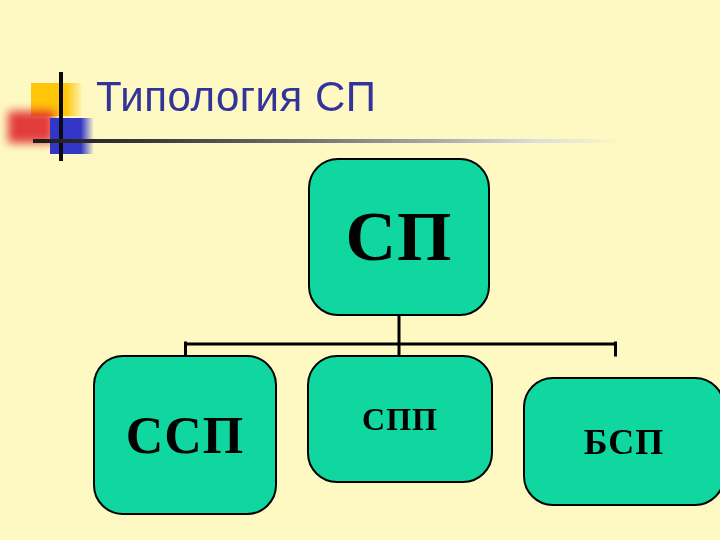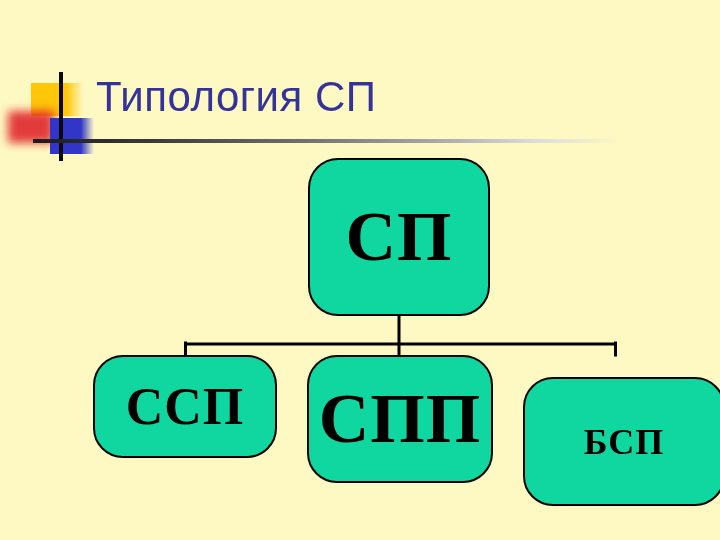--- a/index.html
+++ b/index.html
@@ -61,22 +61,22 @@
     border-radius: 30px;
     display: flex;
     align-items: center;
     justify-content: center;
     font-family: "Liberation Serif", serif;
     font-weight: 700;
     color: var(--box-text);
     letter-spacing: 1px;
   }
   .node-root { left: 308px; top: 158px; width: 182px; height: 158px; font-size: 70px; }
-  .node-c0   { left:  93px; top: 355px; width: 184px; height: 103px; font-size: 52px; }
-  .node-c1   { left: 307px; top: 355px; width: 186px; height: 128px; font-size: 70px; }
+  .node-c0   { left:  93px; top: 355px; width: 184px; height: 160px; font-size: 52px; }
+  .node-c1   { left: 307px; top: 355px; width: 186px; height: 128px; font-size: 32px; }
   .node-c2   { left: 523px; top: 353px; width: 202px; height: 129px; font-size: 36px; margin-top: 24px; }
 </style>
 </head>
 <body>
 
 <div class="slide">
 
   <div class="decor-yellow"></div>
   <div class="decor-red"></div>
   <div class="decor-blue"></div>

